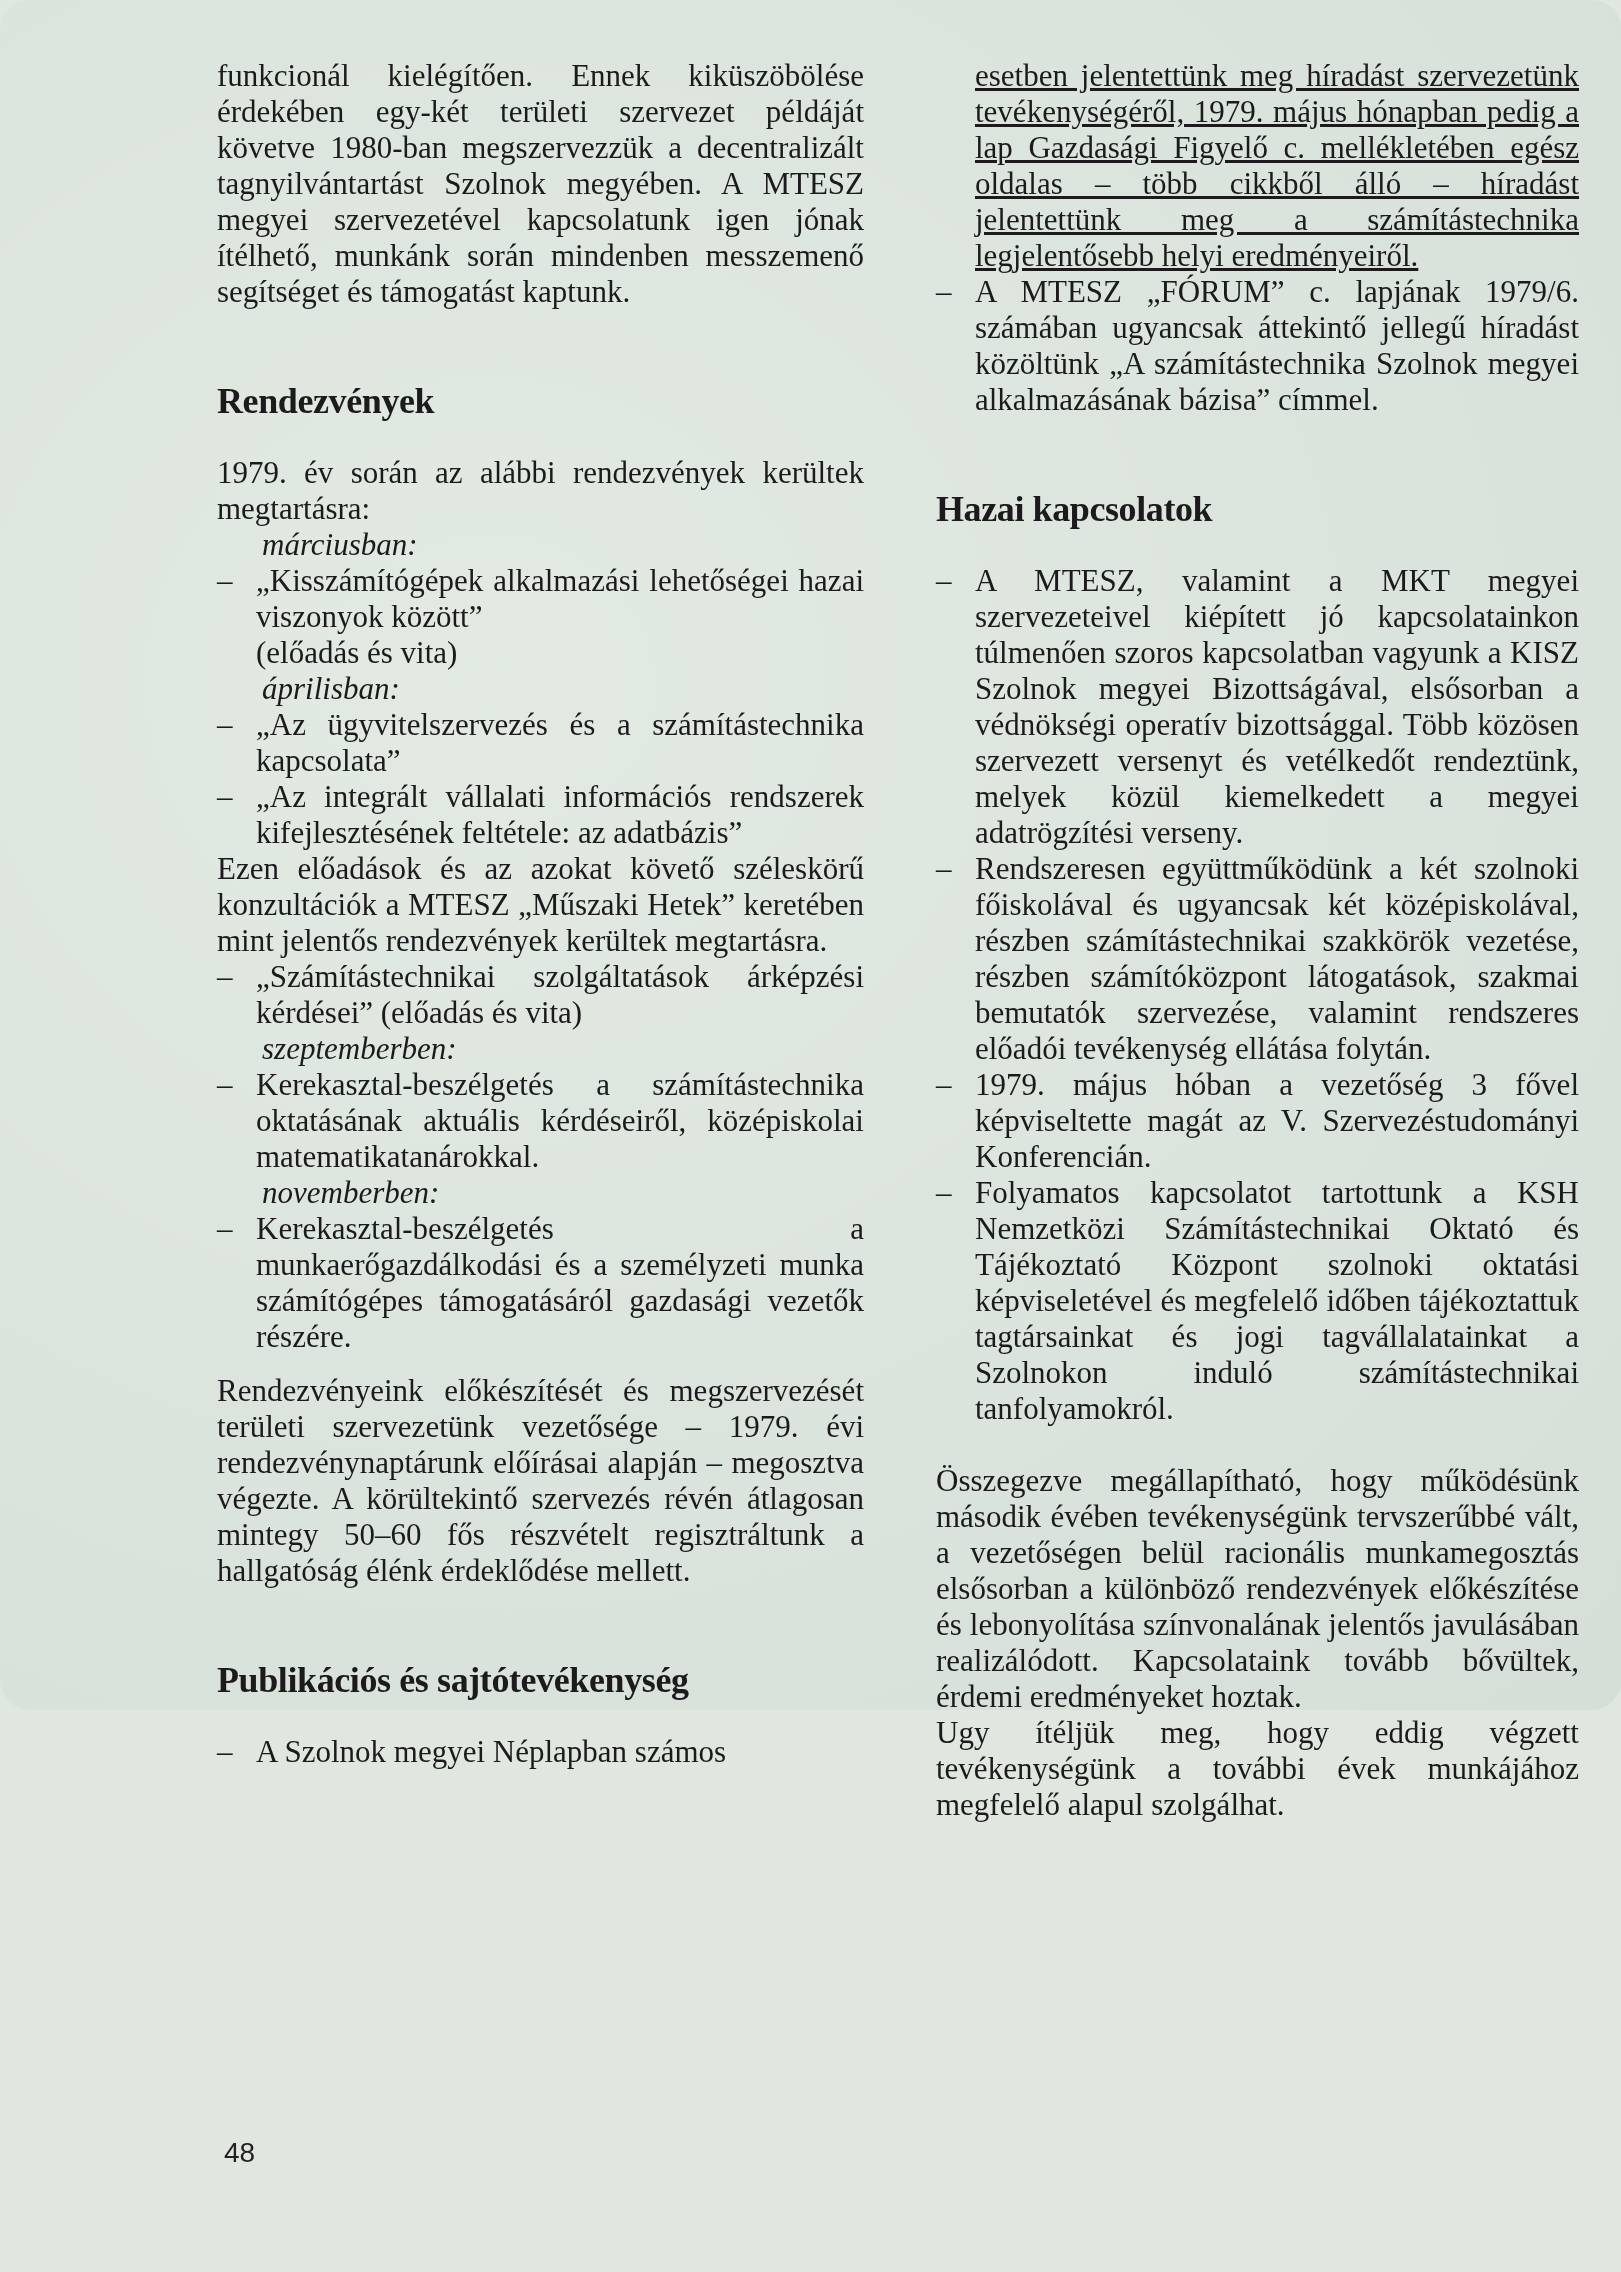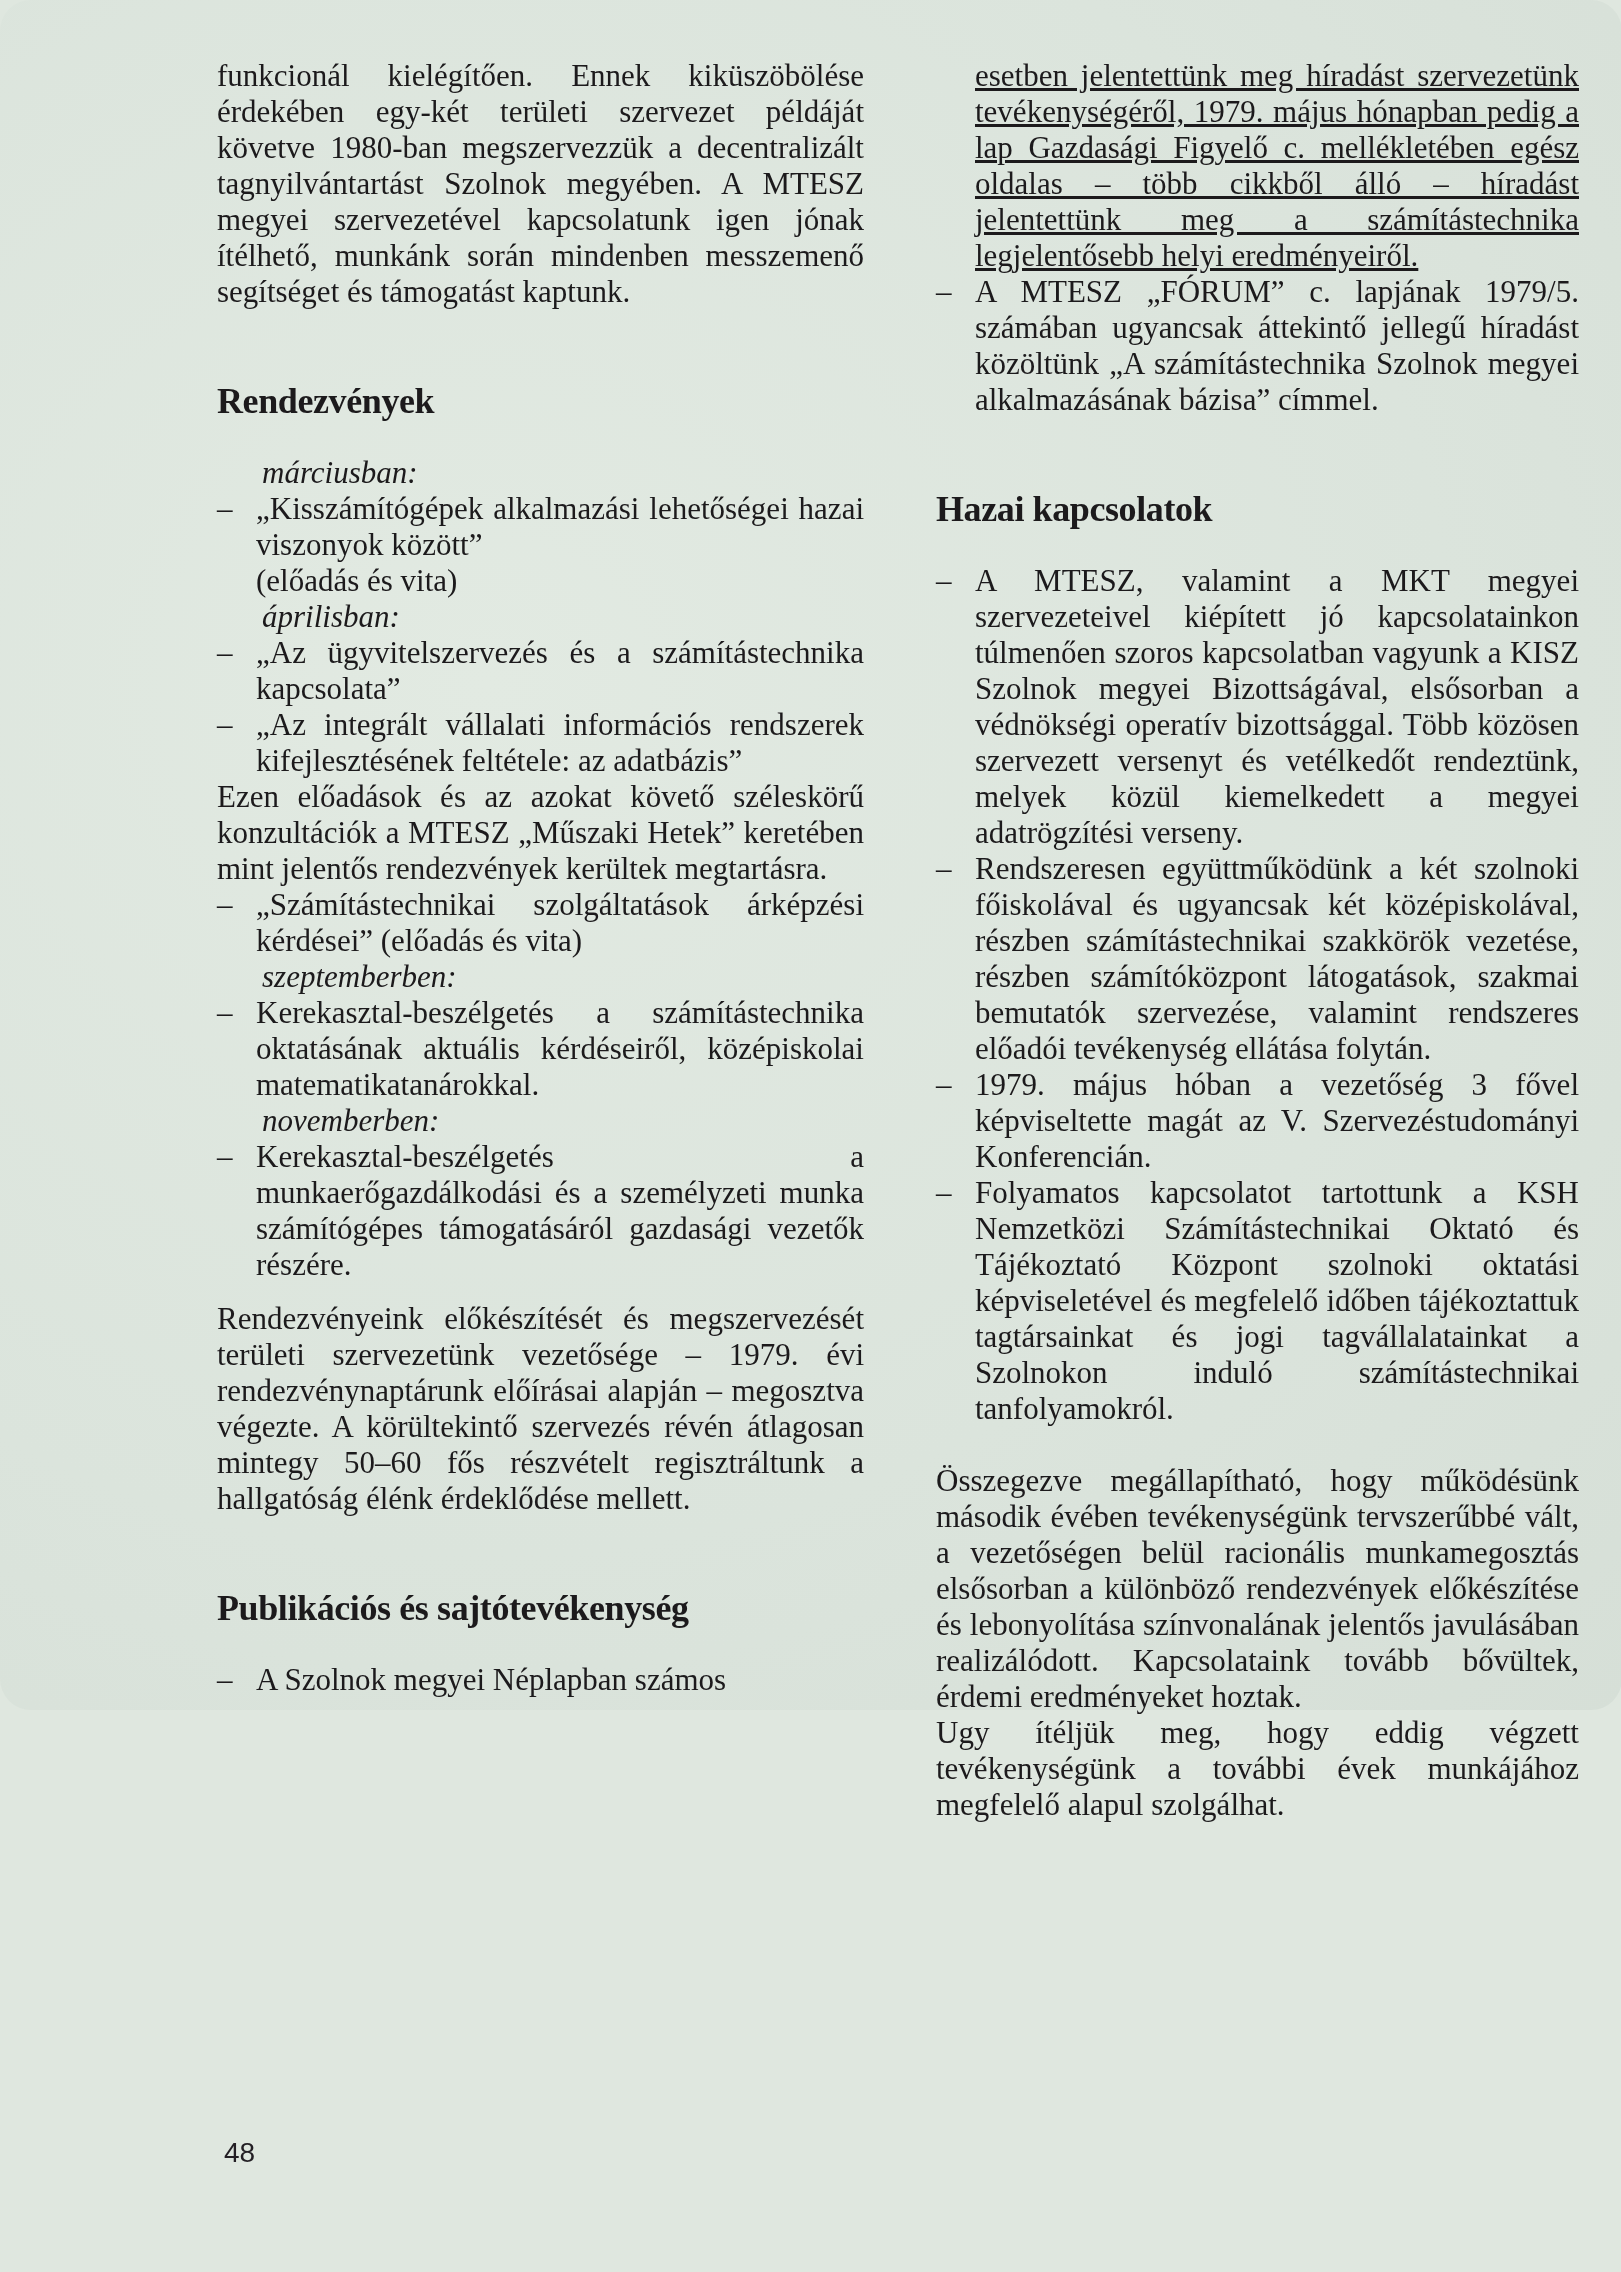--- a/index.html
+++ b/index.html
@@ -43,20 +43,21 @@
 
 <div class="page">
 
   <div class="col left">
     <p>funkcionál kielégítően. Ennek kiküszöbölése érdekében egy-két területi szervezet példáját követve 1980-ban megszervezzük a decentralizált tagnyilvántartást Szolnok megyében. A MTESZ megyei szervezetével kapcsolatunk igen jónak ítélhető, munkánk során mindenben messzemenő segítséget és támogatást kaptunk.</p>
 
     <div class="gap-l"></div>
     <p class="heading">Rendezvények</p>
     <div class="gap-m"></div>
 
+    <p>1979. év során az alábbi rendezvények kerültek megtartásra:</p>
 
     <p class="month">márciusban:</p>
     <div class="dash-item">
       <span class="dash">–</span>
       <span>„Kisszámítógépek alkalmazási lehetőségei hazai viszonyok között”</span>
     </div>
     <p class="indent">(előadás és vita)</p>
 
     <p class="month">áprilisban:</p>
     <div class="dash-item">
@@ -95,21 +96,21 @@
     <div class="dash-item">
       <span class="dash">–</span>
       <span>A Szolnok megyei Néplapban számos</span>
     </div>
   </div>
 
   <div class="col right">
     <p class="first-indent">esetben jelentettünk meg híradást szervezetünk tevékenységéről, 1979. május hónapban pedig a lap Gazdasági Figyelő c. mellékletében egész oldalas – több cikkből álló – híradást jelentettünk meg a számítástechnika legjelentősebb helyi eredményeiről.</p>
     <div class="dash-item">
       <span class="dash">–</span>
-      <span>A MTESZ „FÓRUM” c. lapjának 1979/5. számában ugyancsak áttekintő jellegű híradást közöltünk „A számítástechnika Szolnok megyei alkalmazásának bázisa” címmel.</span>
+      <span>A MTESZ „FÓRUM” c. lapjának 1979/6. számában ugyancsak áttekintő jellegű híradást közöltünk „A számítástechnika Szolnok megyei alkalmazásának bázisa” címmel.</span>
     </div>
 
     <div class="gap-l"></div>
     <p class="heading">Hazai kapcsolatok</p>
     <div class="gap-m"></div>
 
     <div class="dash-item">
       <span class="dash">–</span>
       <span>A MTESZ, valamint a MKT megyei szervezeteivel kiépített jó kapcsolatainkon túlmenően szoros kapcsolatban vagyunk a KISZ Szolnok megyei Bizottságával, elsősorban a védnökségi operatív bizottsággal. Több közösen szervezett versenyt és vetélkedőt rendeztünk, melyek közül kiemelkedett a megyei adatrögzítési verseny.</span>
     </div>

